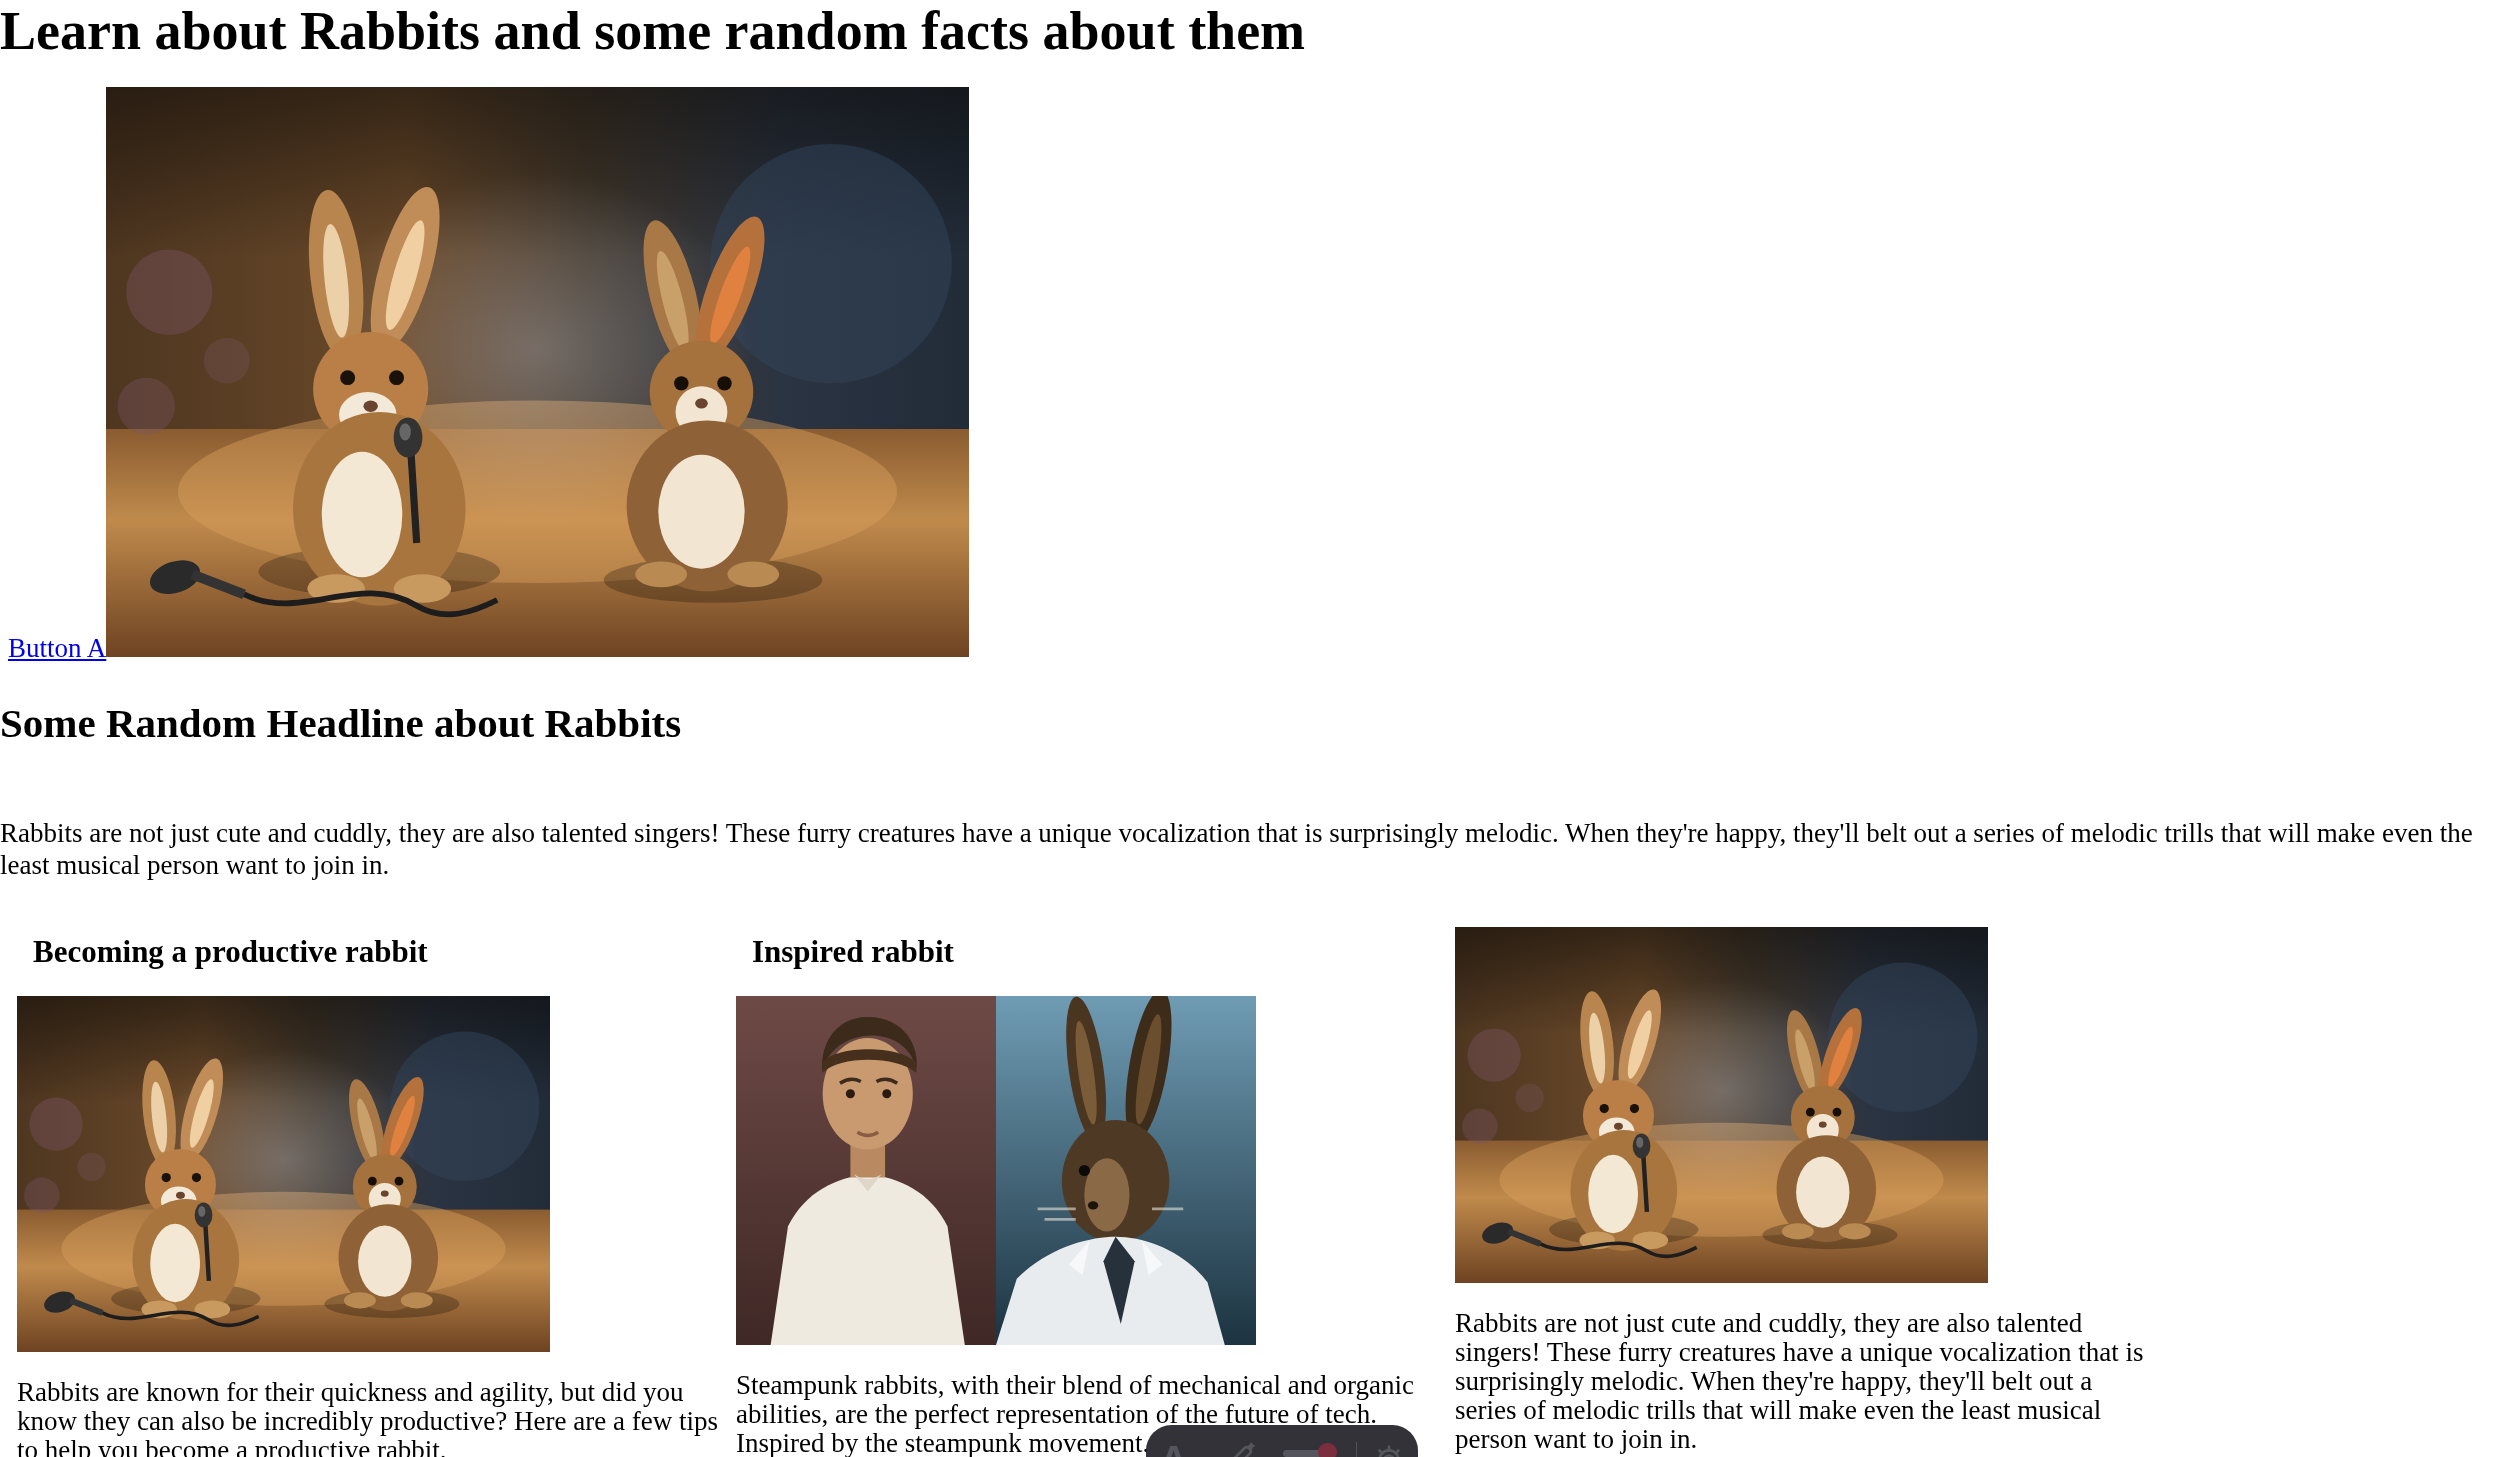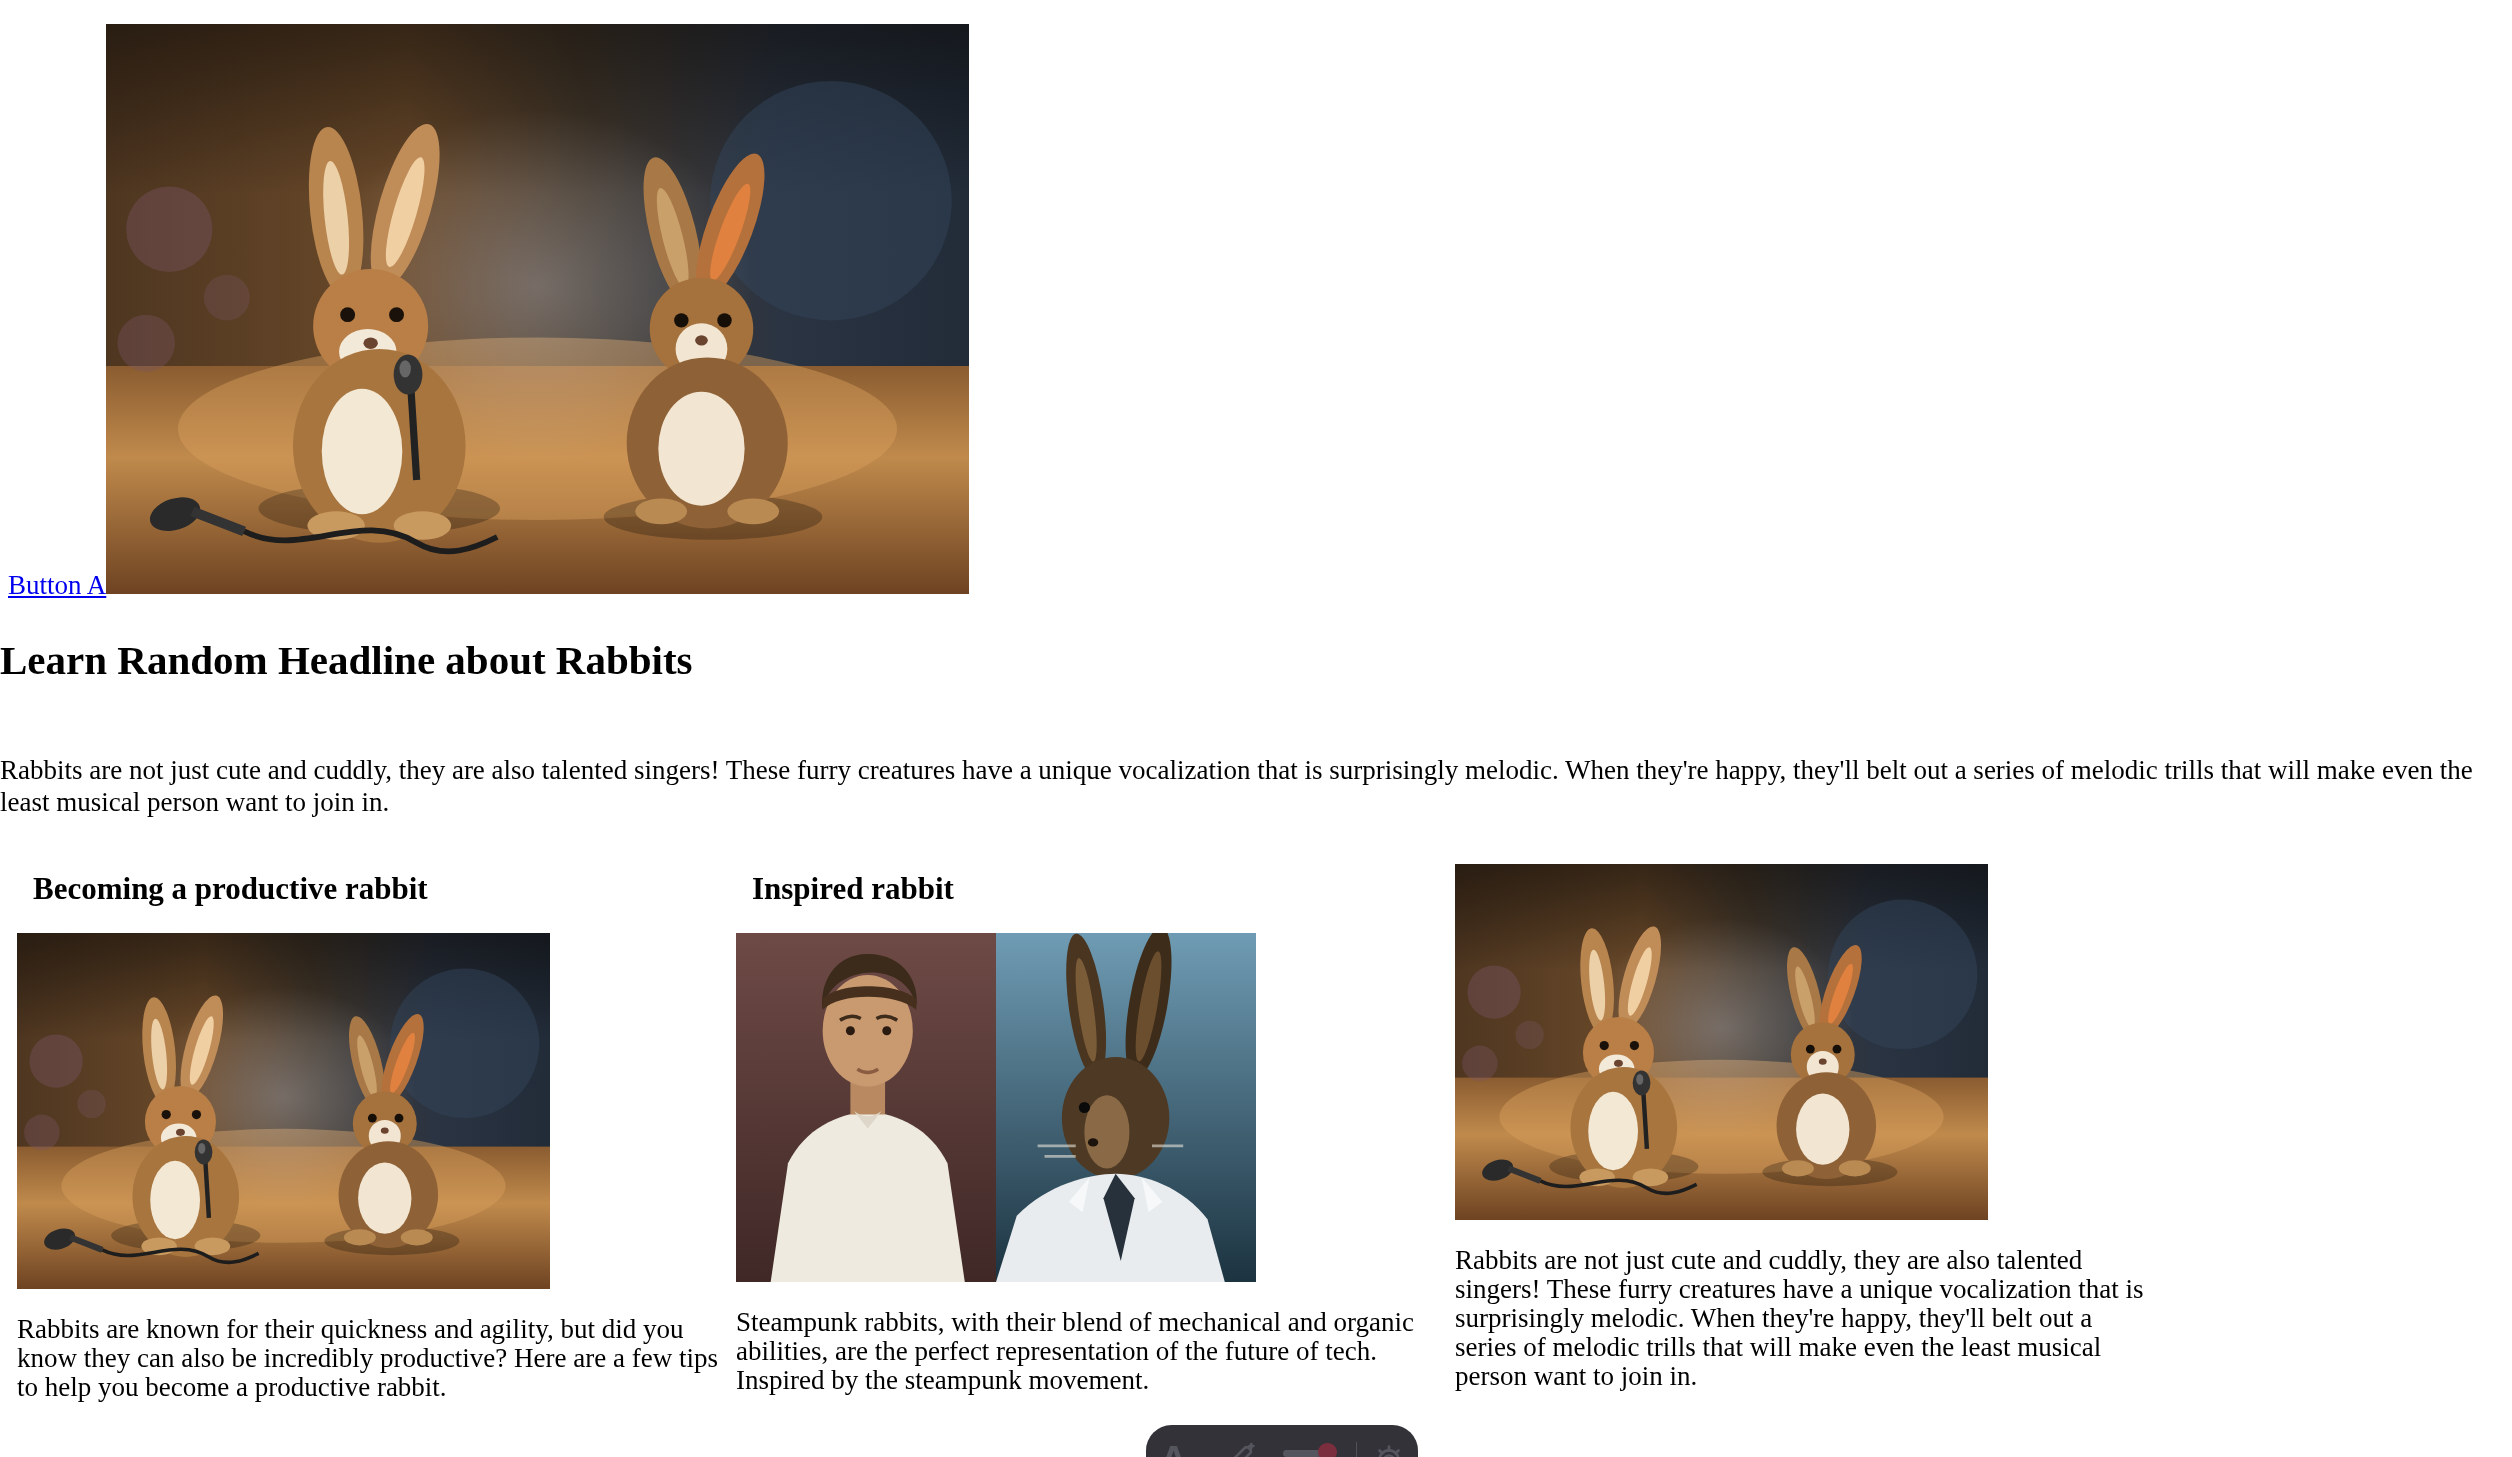--- a/index.html
+++ b/index.html
@@ -157,27 +157,28 @@
       <path d="M196 122 h-22 M196 128 h-18 M240 122 h18" stroke="#e8e4da" stroke-width="1.5" opacity="0.6"></path>
       <ellipse cx="206" cy="120" rx="3" ry="2.4" fill="#1c140c"></ellipse>
       <path d="M150 200 L162 162 C180 144 204 138 219 138 C236 138 258 146 272 164 L282 200 Z" fill="#e8ecee"></path>
       <path d="M219 138 L230 152 L222 188 L212 152 Z" fill="#27313c"></path>
       <path d="M204 140 l-12 14 8 6 Z M234 140 l12 14 -8 6 Z" fill="#f6f8f9"></path>
     </g>
   </defs>
 </svg>
 
 <main>
+  <h1>Learn about Rabbits and some random facts about them</h1>
 
 
   <div class="hero-line"><a class="btn-link" href="#">Button A</a><span class="scene hero-scene" aria-label="Two rabbits on a stage, one holding a microphone"><svg viewBox="0 0 300 200" preserveAspectRatio="none">
           <use href="#rabbit-scene"></use>
         </svg></span></div>
 
-  <h2>Learn Random Headline about Rabbits</h2>
+  <h2>Some Random Headline about Rabbits</h2>
 
   <p class="lead">Rabbits are not just cute and cuddly, they are also talented singers! These furry creatures have a unique vocalization that is surprisingly melodic. When they're happy, they'll belt out a series of melodic trills that will make even the least musical person want to join in.</p>
 
   <div class="row">
     <div class="col">
       <h3>Becoming a productive rabbit</h3>
       <span class="scene col-scene" aria-label="Two rabbits on a stage, one holding a microphone"><svg viewBox="0 0 300 200" preserveAspectRatio="none">
             <use href="#rabbit-scene"></use>
           </svg></span>
       <p>Rabbits are known for their quickness and agility, but did you know they can also be incredibly productive? Here are a few tips to help you become a productive rabbit.</p>

